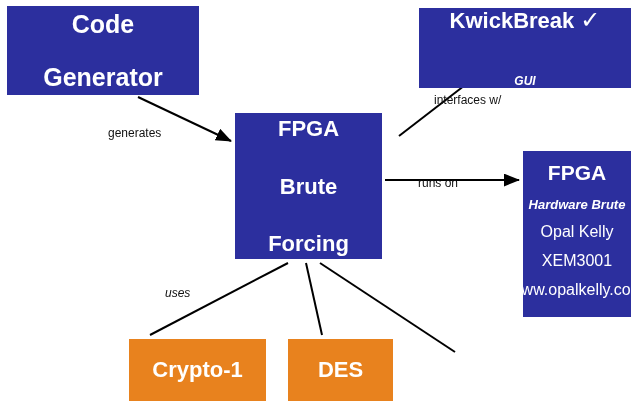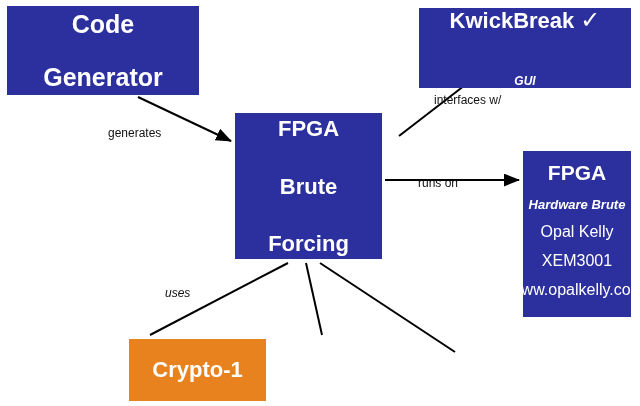--- a/index.html
+++ b/index.html
@@ -205,20 +205,23 @@
     <span class="fpga-hw">Hardware Brute</span>
     <span class="fpga-line">Opal Kelly</span>
     <span class="fpga-line">XEM3001</span>
     <span class="fpga-url">www.opalkelly.com</span>
   </div>
 
   <div class="node node-orange" id="node-crypto1">
     <span>Crypto-1</span>
   </div>
 
+  <div class="node node-orange" id="node-des">
+    <span>DES</span>
+  </div>
 
   <div class="edge-label" id="label-generates">generates</div>
   <div class="edge-label" id="label-interfaces">interfaces w/</div>
   <div class="edge-label" id="label-runs-on">runs on</div>
   <div class="edge-label" id="label-uses">uses</div>
 
   <div class="watermark" id="watermark-main">
     <span class="wm-logo"></span>
     <span>WhiteCellClub</span>
   </div>

